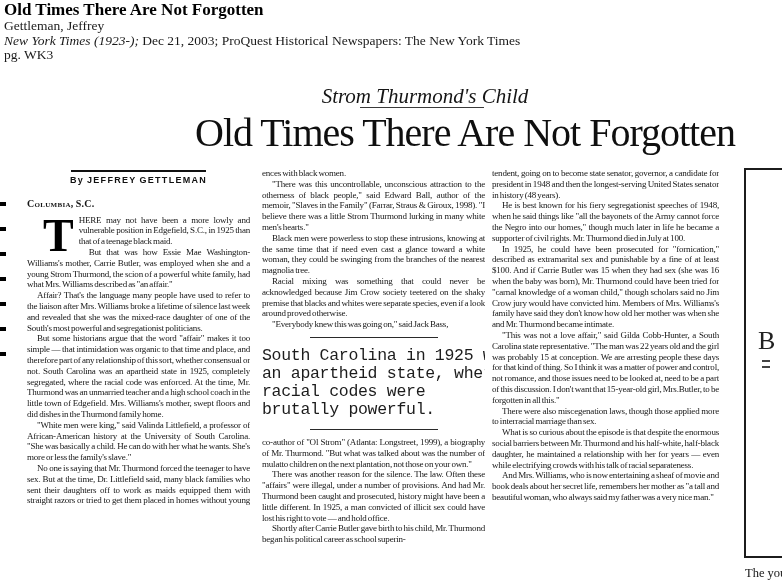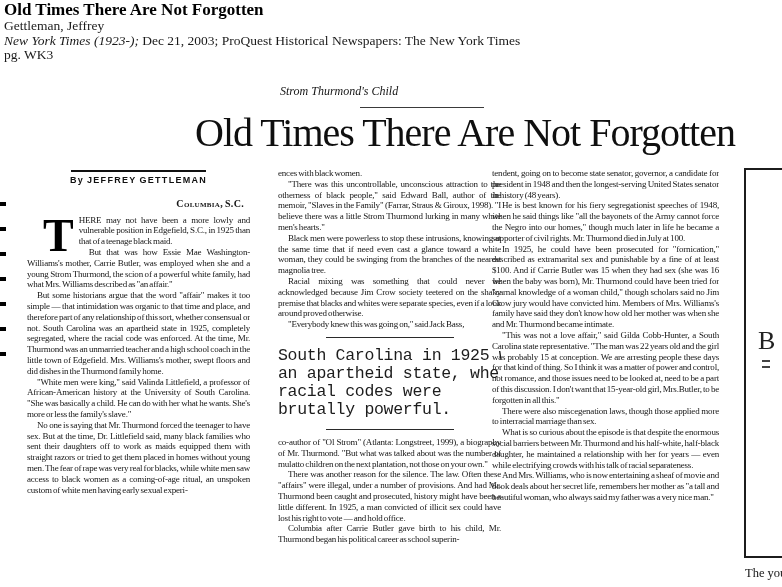--- a/index.html
+++ b/index.html
@@ -9,47 +9,47 @@
     font-family:"Liberation Serif", serif;
   }
   
   .meta { position:absolute; left:4px; top:0px; }
   .meta-title { font-size:17px; font-weight:bold; line-height:19px; color:#000; }
   .meta-line  { font-size:13.5px; line-height:14.5px; }
   .italic { font-style:italic; }
 
   
   .kicker {
-    position:absolute; left:280px; top:84px; width:290px; text-align:left;
-    font-style:italic; font-size:12px; color:#151515;
+    position:absolute; left:280px; top:84px; width:290px; text-align:center;
+    font-style:italic; font-size:21px; color:#151515;
   }
   .kicker-rule { position:absolute; left:360px; top:107px; width:124px; height:0; border-top:1.5px solid #3a3a3a; }
   .headline {
     position:absolute; left:148px; top:112px; width:634px; text-align:center;
     font-size:40px; line-height:42px; letter-spacing:-1px; white-space:nowrap; color:#0f0f0f;
   }
 
   .col {
     position:absolute; top:168px; height:419px; overflow:hidden;
     font-size:9px; line-height:10.8px; text-align:justify;
     letter-spacing:-0.2px; word-spacing:-0.8px; color:#161616;
   }
   #col1 { left:27px;  width:223px; top:170px; height:338px; }
-  #col2 { left:262px; width:223px;margin-left:16px; }
+  #col2 { left:262px; width:223px; }
   #col3 { left:492px; width:227px; }
   .col p { margin:0; text-indent:10px; }
   .col p.cont { text-indent:0; }
 
   .byline-rule { width:135px; border-top:2px solid #111; margin:0 auto 3px auto; }
   .byline {
     text-align:center; font-family:"Liberation Sans", sans-serif; font-weight:bold;
     font-size:9px; letter-spacing:1.3px; color:#101010; text-indent:0 !important;
   }
   .dateline {
-    text-align:right; font-variant:small-caps; font-weight:bold; font-size:10px;
+    font-variant:small-caps; font-weight:bold; font-size:10px;
     letter-spacing:0.3px; margin:13px 6px 5px 0; text-indent:0 !important;
   }
   .dropcap {
     float:left; font-size:46px; line-height:38px; font-weight:bold;
     margin:2px 5px 0 16px; color:#000; letter-spacing:0;
   }
 
   .pq { margin:6px 0 4px 0;font-family:Liberation Mono, monospace; }
   .pq-rule { width:128px; border-top:1.5px solid #2a2a2a; margin:7px auto; }
   .pq-text { padding:2px 0 3px 0; }
@@ -84,20 +84,21 @@
 <div class="kicker">Strom Thurmond's Child</div>
 <div class="kicker-rule"></div>
 <div class="headline">Old Times There Are Not Forgotten</div>
 
 <div class="col" id="col1">
   <div class="byline-rule"></div>
   <div class="byline">By JEFFREY GETTLEMAN</div>
   <div class="dateline">Columbia, S.C.</div>
   <p class="cont"><span class="dropcap">T</span><span>HERE may not have been a more lowly and vulnerable position in Edgefield, S.C., in 1925 than that of a teenage black maid.</span></p>
   <p>But that was how Essie Mae Washington-Williams's mother, Carrie Butler, was employed when she and a young Strom Thurmond, the scion of a powerful white family, had what Mrs. Williams described as "an affair."</p>
+  <p>Affair? That's the language many people have used to refer to the liaison after Mrs. Williams broke a lifetime of silence last week and revealed that she was the mixed-race daughter of one of the South's most powerful and segregationist politicians.</p>
   <p>But some historians argue that the word "affair" makes it too simple — that intimidation was organic to that time and place, and therefore part of any relationship of this sort, whether consensual or not. South Carolina was an apartheid state in 1925, completely segregated, where the racial code was enforced. At the time, Mr. Thurmond was an unmarried teacher and a high school coach in the little town of Edgefield. Mrs. Williams's mother, swept floors and did dishes in the Thurmond family home.</p>
   <p>"White men were king," said Valinda Littlefield, a professor of African-American history at the University of South Carolina. "She was basically a child. He can do with her what he wants. She's more or less the family's slave."</p>
   <p>No one is saying that Mr. Thurmond forced the teenager to have sex. But at the time, Dr. Littlefield said, many black families who sent their daughters off to work as maids equipped them with straight razors or tried to get them placed in homes without young men. The fear of rape was very real for blacks, while white men saw access to black women as a coming-of-age ritual, an unspoken custom of white men having early sexual experi-</p>
 </div>
 
 <div class="col" id="col2">
   <p class="cont">ences with black women.</p>
   <p>"There was this uncontrollable, unconscious attraction to the otherness of black people," said Edward Ball, author of the memoir, "Slaves in the Family" (Farrar, Straus &amp; Giroux, 1998). "I believe there was a little Strom Thurmond lurking in many white men's hearts."</p>
   <p>Black men were powerless to stop these intrusions, knowing at the same time that if need even cast a glance toward a white woman, they could be swinging from the branches of the nearest magnolia tree.</p>
   <p>Racial mixing was something that could never be acknowledged because Jim Crow society teetered on the shaky premise that blacks and whites were separate species, even if a look around proved otherwise.</p>
@@ -107,21 +108,21 @@
     <div class="pq-text">
       <div class="pq-line">South Carolina in 1925 was</div>
       <div class="pq-line">an apartheid state, where</div>
       <div class="pq-line">racial codes were</div>
       <div class="pq-line">brutally powerful.</div>
     </div>
     <div class="pq-rule"></div>
   </div>
   <p class="cont">co-author of "Ol Strom" (Atlanta: Longstreet, 1999), a biography of Mr. Thurmond. "But what was talked about was the number of mulatto children on the next plantation, not those on your own."</p>
   <p>There was another reason for the silence. The law. Often these "affairs" were illegal, under a number of provisions. And had Mr. Thurmond been caught and prosecuted, history might have been a little different. In 1925, a man convicted of illicit sex could have lost his right to vote — and hold office.</p>
-  <p>Columbia after Carrie Butler gave birth to his child, Mr. Thurmond began his political career as school superin-</p>
+  <p>Shortly after Carrie Butler gave birth to his child, Mr. Thurmond began his political career as school superin-</p>
 </div>
 
 <div class="col" id="col3">
   <p class="cont">tendent, going on to become state senator, governor, a candidate for president in 1948 and then the longest-serving United States senator in history (48 years).</p>
   <p>He is best known for his fiery segregationist speeches of 1948, when he said things like "all the bayonets of the Army cannot force the Negro into our homes," though much later in life he became a supporter of civil rights. Mr. Thurmond died in July at 100.</p>
   <p>In 1925, he could have been prosecuted for "fornication," described as extramarital sex and punishable by a fine of at least $100. And if Carrie Butler was 15 when they had sex (she was 16 when the baby was born), Mr. Thurmond could have been tried for "carnal knowledge of a woman child," though scholars said no Jim Crow jury would have convicted him. Members of Mrs. Williams's family have said they don't know how old her mother was when she and Mr. Thurmond became intimate.</p>
   <p>"This was not a love affair," said Gilda Cobb-Hunter, a South Carolina state representative. "The man was 22 years old and the girl was probably 15 at conception. We are arresting people these days for that kind of thing. So I think it was a matter of power and control, not romance, and those issues need to be looked at, need to be a part of this discussion. I don't want that 15-year-old girl, Mrs.Butler, to be forgotten in all this."</p>
   <p>There were also miscegenation laws, though those applied more to interracial marriage than sex.</p>
   <p>What is so curious about the episode is that despite the enormous social barriers between Mr. Thurmond and his half-white, half-black daughter, he maintained a relationship with her for years — even while electrifying crowds with his talk of racial separateness.</p>
   <p>And Mrs. Williams, who is now entertaining a sheaf of movie and book deals about her secret life, remembers her mother as "a tall and beautiful woman, who always said my father was a very nice man."</p>

